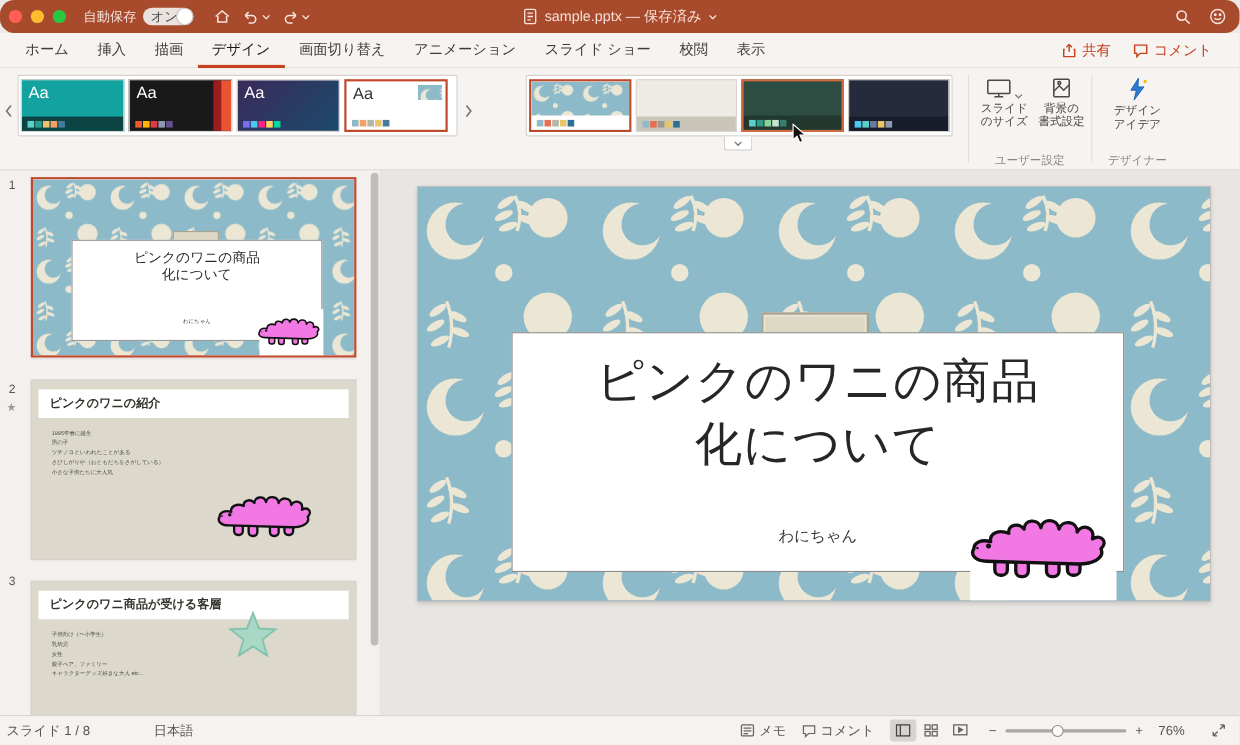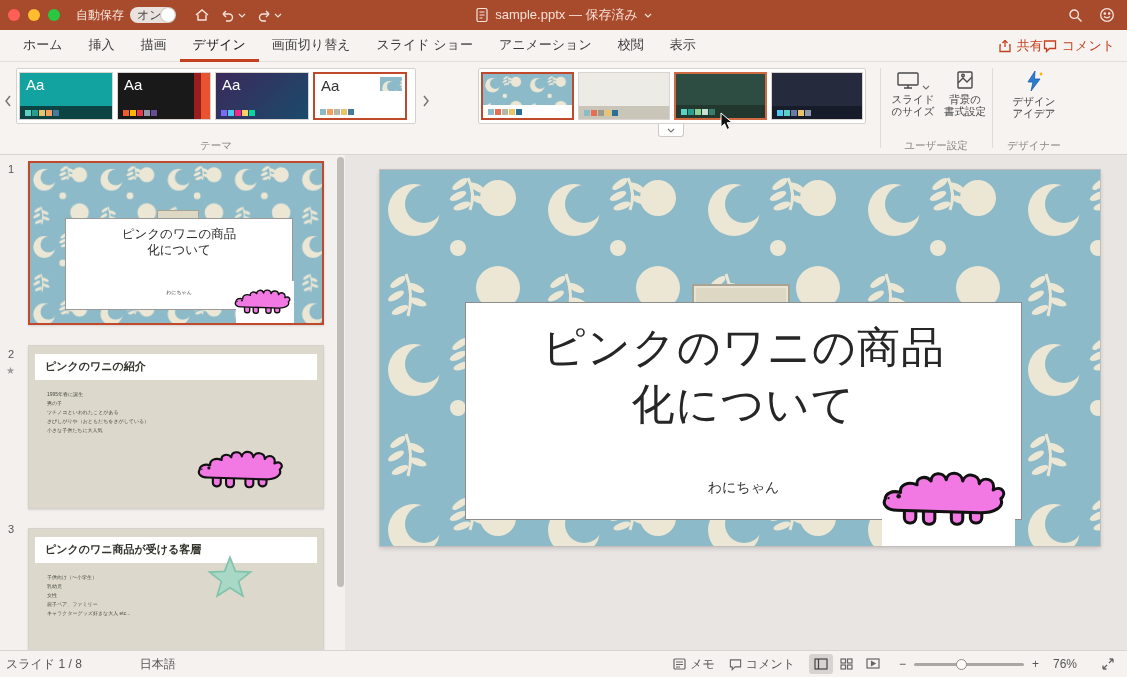--- a/index.html
+++ b/index.html
@@ -1,39 +1,39 @@
 <!DOCTYPE html>
 <html><head>
 <meta charset="utf-8">
 <style>
   * { margin:0; padding:0; box-sizing:border-box; }
   html,body { width:1127px; height:677px; overflow:hidden; }
   body { font-family:"Liberation Sans", sans-serif; background:#ece9e7; }
   .app { position:relative; width:1127px; height:677px; }
 
   
-  .titlebar { position:relative; height:30px; background:#a84b2d; display:flex; align-items:center; color:#f6e4dd; }
+  .titlebar { position:relative; height:30px; background:#a84b2d; display:flex; align-items:center; color:#f6e4dd;border-radius:13px; }
   .tl { width:12px; height:12px; border-radius:50%; margin-left:8px; }
   .tl.red{ background:#ff5f57; } .tl.yellow{ background:#febc2e; } .tl.green{ background:#28c840; }
   .autosave { display:flex; align-items:center; margin-left:16px; gap:6px; font-size:12px; }
   .toggle { position:relative; width:46px; height:16px; border-radius:9px; background:#e9e2de; display:flex; align-items:center; }
   .toggle .state { font-size:12px; color:#4c4c4c; margin-left:7px; }
   .toggle .knob { position:absolute; right:1px; top:1px; width:14px; height:14px; border-radius:50%; background:#fff; box-shadow:0 0 2px rgba(0,0,0,.4); }
   .tb-icons { display:flex; align-items:center; gap:10px; margin-left:18px; }
   .tb-btn { display:flex; align-items:center; gap:2px; cursor:default; }
   .tb-title { position:absolute; left:0; right:0; top:0; height:30px; display:flex; align-items:center; justify-content:center; gap:6px; pointer-events:none; }
   .tb-title .txt { font-size:13px; color:rgba(255,236,229,.92); }
   .tb-right { position:absolute; right:12px; top:0; height:30px; display:flex; align-items:center; gap:16px; }
 
   
   .tabbar { height:32px; background:#f6f3f1; display:flex; align-items:center; border-bottom:1px solid #e4dfdb; position:relative; }
   .tabs { display:flex; margin-left:10px; }
   .tab { padding:0 13px; font-size:13px; color:#3c3c3c; line-height:29px; height:32px; }
   .tab.active { color:#181818; border-bottom:3px solid #c5401f; }
-  .tab-actions { position:absolute; right:12px; display:flex; }
+  .tab-actions { position:absolute; right:25px; display:flex; gap:20px; }
   .action { display:flex; align-items:center; gap:5px; color:#c5401f; font-size:13px; }
 
   
   .ribbon { position:relative; height:93px; background:#f6f3f1; border-bottom:1px solid #d9d4d0; }
   .gal-arrow { position:absolute; top:26px; width:12px; height:26px; display:flex; align-items:center; justify-content:center; }
   .well { position:absolute; top:6px; height:56px; background:#fff; border:1px solid #d6d1cd; border-radius:2px; display:flex; align-items:center; padding:0 2px; gap:4px; }
   .thumb-theme { position:relative; width:94px; height:48px; border:1px solid #d9d4d0; overflow:hidden; background:#fff; }
   .thumb-theme.selected { border:2px solid #c0492c; }
   .thumb-theme.hovered { border:2px solid #cf6a42; }
   .aa { position:absolute; left:6px; top:3px; font-size:15px; color:#fff; }
@@ -211,22 +211,22 @@
     </div>
   </div>
 
   <div class="tabbar">
     <div class="tabs">
       <span class="tab">ホーム</span>
       <span class="tab">挿入</span>
       <span class="tab">描画</span>
       <span class="tab active">デザイン</span>
       <span class="tab">画面切り替え</span>
+      <span class="tab">アニメーション</span>
       <span class="tab">スライド ショー</span>
-      <span class="tab">アニメーション</span>
       <span class="tab">校閲</span>
       <span class="tab">表示</span>
     </div>
     <div class="tab-actions">
       <span class="action">
         <svg width="14" height="14" viewBox="0 0 14 14" fill="none" stroke="#c5401f" stroke-width="1.3">
           <path d="M7 1.5 V8"></path>
             <path d="M7 1.5 L4.5 4 M7 1.5 L9.5 4"></path>
             <path d="M3 6 H2 V12.5 H12 V6 H11"></path>
         </svg>
@@ -295,21 +295,20 @@
             <i style="background:#457b9d"></i>
         </span>
       </div>
     </div>
 
     <div class="gal-arrow" style="left:420px">
       <svg width="8" height="12" viewBox="0 0 8 12" fill="none" stroke="#7a7572" stroke-width="1.5">
           <path d="M2 1 L6 6 L2 11"></path>
         </svg>
     </div>
-    <div class="grouplabel" style="left:16px; width:400px">テーマ</div>
 
     <div class="well" style="left:478px; width:388px">
       <div class="thumb-theme selected">
         <svg class="pat-fill" width="90" height="44">
             <rect width="90" height="44" fill="url(#shabonXS)"></rect>
           </svg>
         <div class="strip" style="background:#ffffff"></div>
         <span class="swatches">
           <i style="background:#8cbac8"></i>
             <i style="background:#e76f51"></i>

